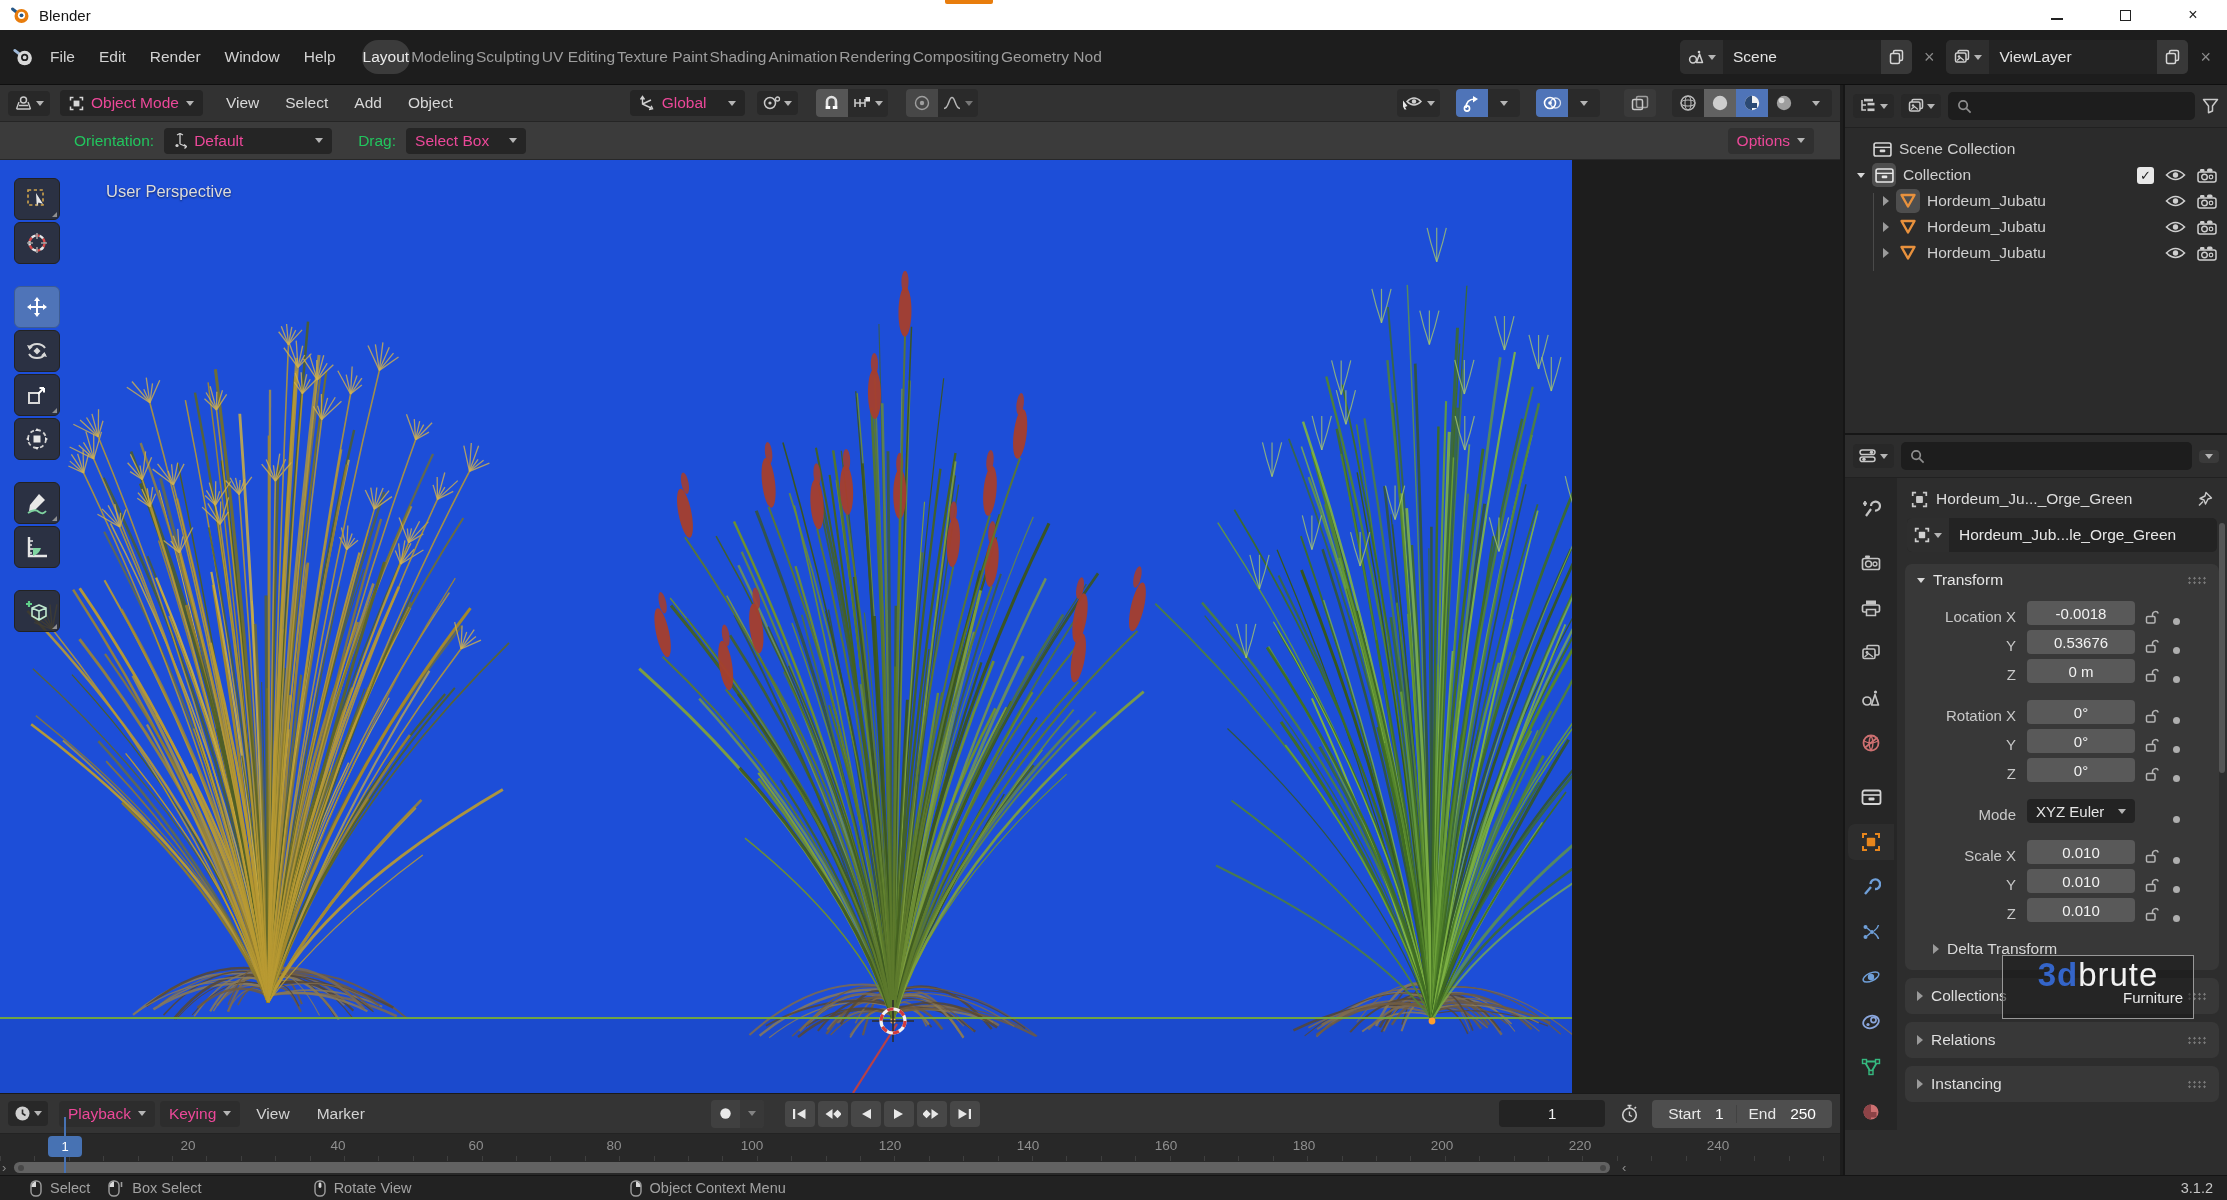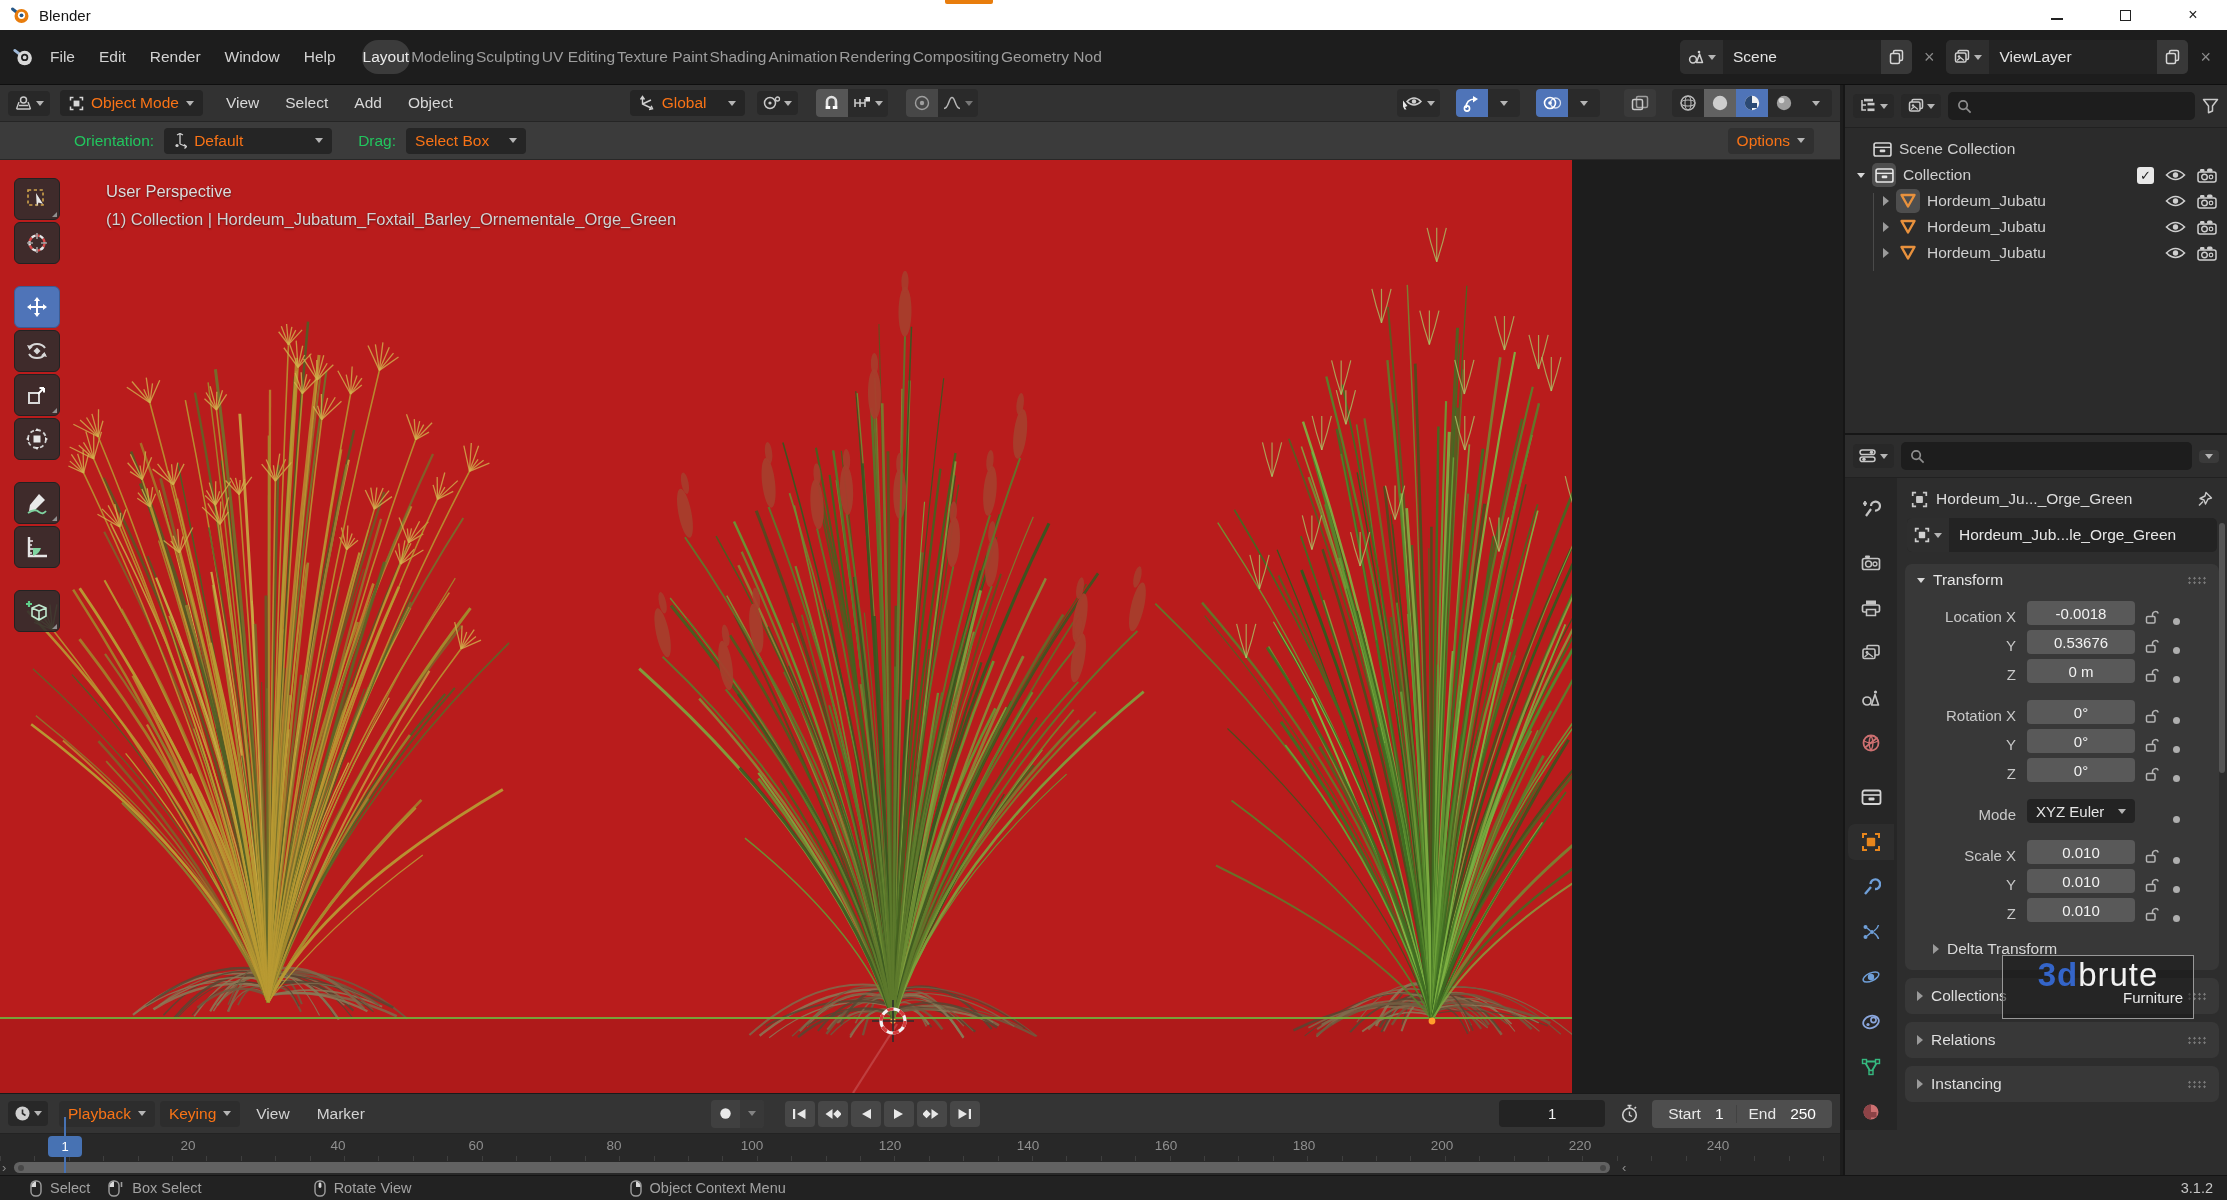--- a/index.html
+++ b/index.html
@@ -32,29 +32,29 @@
   .id-layer .seg-text{width:168px}
 
   
   .cd{width:0;height:0;border-left:4.5px solid transparent;border-right:4.5px solid transparent;border-top:5.5px solid #b5b5b5;display:inline-block}
   .cr{width:0;height:0;border-top:5px solid transparent;border-bottom:5px solid transparent;border-left:6px solid #9a9a9a;display:inline-block}
   .cdown-w{border-top-color:#d8d8d8}
 
   
   .vp-header{position:absolute;top:85px;left:0;width:1840px;height:37px;background:#323232;border-bottom:1px solid #252525;display:flex;align-items:center;padding:0 8px;gap:4px;color:#d8d8d8;font-size:15.5px}
   .ts-row{position:absolute;top:122px;left:0;width:1840px;height:38px;background:#3b3b3b;border-bottom:1px solid #282828;display:flex;align-items:center;padding:0 14px;color:#cfcfcf;font-size:15.5px}
-  .dd{display:flex;align-items:center;gap:7px;background:#252525;border-radius:4px;padding:4px 9px;color:#f97316;white-space:nowrap}
+  .dd{display:flex;align-items:center;gap:7px;background:#252525;border-radius:4px;padding:4px 9px;color:#ec4899;white-space:nowrap}
   .hmenu{padding:4px 11px;border-radius:4px;white-space:nowrap}
   .hgroup{display:flex;align-items:center;background:#2a2a2a;border-radius:4px;overflow:hidden}
   .hbtn{height:28px;min-width:32px;display:flex;align-items:center;justify-content:center;padding:0 5px}
   .hbtn.on{background:#4f74b8}
   .ts-label{color:#22c55e;margin-right:10px}
 
   
-  .viewport{position:absolute;top:160px;left:0;width:1572px;height:933px;background:#b91c1c;overflow:hidden}
+  .viewport{position:absolute;top:160px;left:0;width:1572px;height:933px;background:#1d4ed8;overflow:hidden}
   .viewport svg.scene{position:absolute;left:0;top:0}
   .vp-label{position:absolute;left:106px;color:#dcdcdc;font-size:16.5px;text-shadow:0 1px 2px rgba(0,0,0,.55)}
   .vp-label.l2{color:#d2d2d2}
   .tools{position:absolute;left:14px;top:18px;display:flex;flex-direction:column;gap:2px;width:46px}
   .tool-btn{width:46px;height:42px;background:#2d2d2dE0;border:1px solid #222;border-radius:6px;display:flex;align-items:center;justify-content:center;position:relative}
   .tool-btn.active{background:#4f74b8;border-color:#3c5c94}
   .tool-btn .corner{position:absolute;right:2px;bottom:2px;width:0;height:0;border-left:5px solid transparent;border-bottom:5px solid #909090}
   .tgap{margin-top:20px}
   .gizmo{position:absolute;left:1688px;top:20px;width:150px;height:130px}
   .vbtn{position:absolute;left:1782px;width:42px;height:42px;border-radius:50%;background:rgba(38,38,38,.55);display:flex;align-items:center;justify-content:center}
@@ -1177,21 +1177,20 @@
         <line x1="897" y1="864" x2="853" y2="933" stroke="#c04040" stroke-width="2.2" opacity="0.95"></line>
         <circle cx="1432" cy="861" r="3.4" fill="#ff9e2c"></circle>
         <circle cx="893" cy="861" r="2.8" fill="#ffb14f" opacity="0.9"></circle>
         <line x1="893" y1="840" x2="893" y2="882" stroke="#2d2d2d" stroke-width="1.6"></line>
         <line x1="872" y1="861" x2="914" y2="861" stroke="#2d2d2d" stroke-width="1.6"></line>
         <circle cx="893" cy="861" r="12" fill="none" stroke="#f2f2f2" stroke-width="3.2"></circle>
         <circle cx="893" cy="861" r="12" fill="none" stroke="#d23c3c" stroke-width="3.2" stroke-dasharray="6.3 6.3"></circle>
       </svg>
 
     <span class="vp-label" style="top:22px">User Perspective</span>
-    <span class="vp-label l2" style="top:50px">(1) Collection | Hordeum_Jubatum_Foxtail_Barley_Ornementale_Orge_Green</span>
 
     <div class="tools">
       <div class="tool-btn">
         <svg width="24" height="24" viewBox="0 0 24 24">
             <rect x="3" y="3" width="15" height="15" fill="none" stroke="#cfa44c" stroke-width="1.6" stroke-dasharray="3.2 2.6"></rect>
             <path d="M12 10 L19 21 L14.6 19.4 L12.8 23.6 Z" fill="#e8e8e8" transform="translate(-1,-4)"></path>
           </svg>
         <span class="corner"></span>
       </div>
       <div class="tool-btn">

